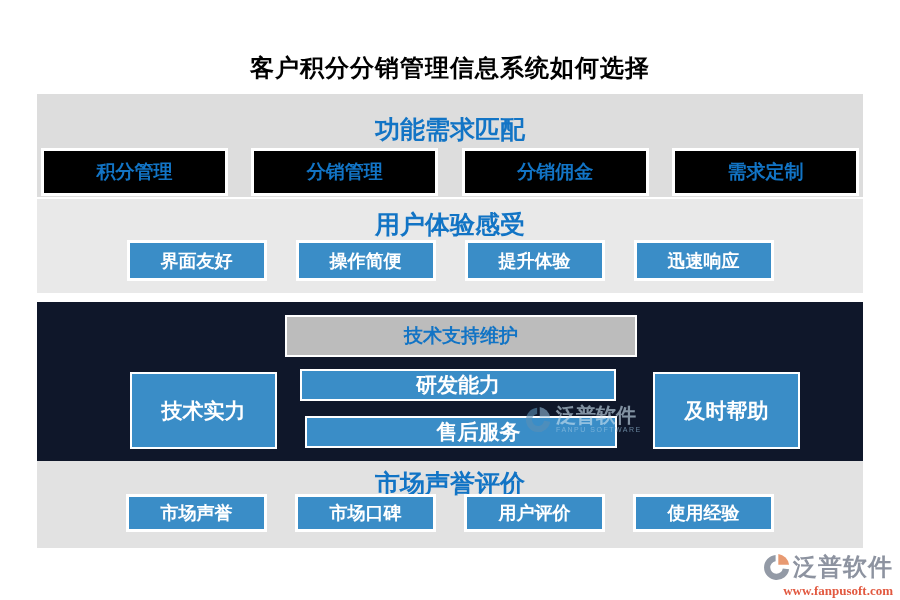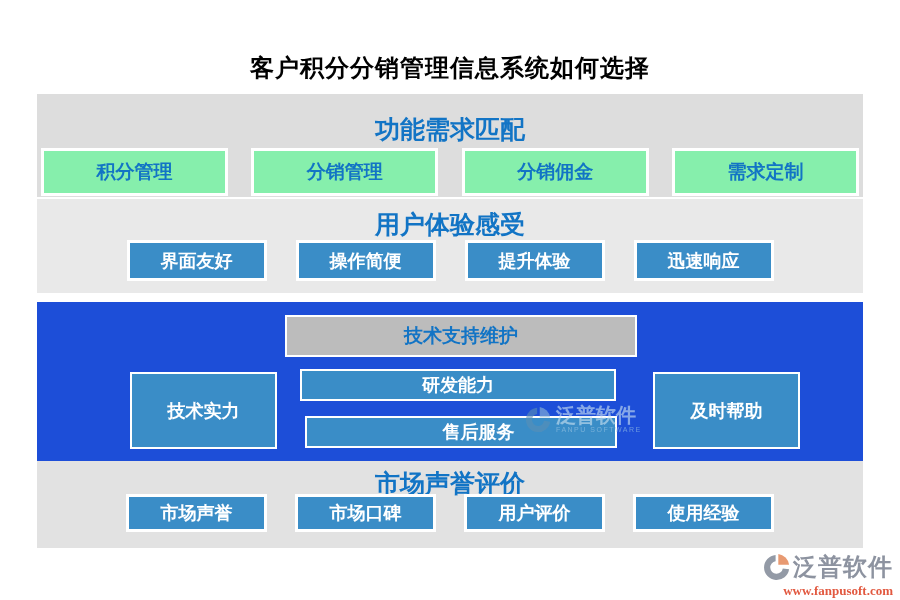--- a/index.html
+++ b/index.html
@@ -7,54 +7,54 @@
     width:900px;height:600px;background:#ffffff;position:relative;overflow:hidden;
     font-family:"Liberation Sans","DejaVu Sans",sans-serif;
   }
   .title{
     position:absolute;top:52px;left:0;width:100%;text-align:center;
     font-size:24px;font-weight:bold;color:#000;letter-spacing:1px;
   }
   .sec{position:absolute;left:37px;width:826px;box-sizing:border-box;}
   .sec1{top:94px;height:103px;background:#dddddd;}
   .sec2{top:199px;height:94px;background:#e9e9e9;}
-  .sec3{top:302px;height:178px;background:#1d4ed8;}
+  .sec3{top:302px;height:178px;background:#0f172a;}
   .sec4{top:461px;height:87px;background:#e2e2e2;}
   .sec-header{
     text-align:center;font-size:25px;font-weight:bold;color:#1274c5;
   }
   .sec1 .sec-header{padding-top:19px;}
   .sec2 .sec-header{padding-top:9px;}
   .sec4 .sec-header{padding-top:6px;}
   .row{position:absolute;left:0;width:100%;display:flex;box-sizing:border-box;}
   .row1{top:54px;padding:0 4px;justify-content:space-between;}
   .row2{top:41px;justify-content:center;gap:29px;}
   .row4{top:33px;justify-content:center;gap:28px;}
   .gray-btn{
-    background:#86efac;border:3px solid #ffffff;color:#1274c5;
+    background:#000000;border:3px solid #ffffff;color:#1274c5;
     font-weight:bold;font-size:19px;display:flex;align-items:center;justify-content:center;
     box-sizing:border-box;
   }
   .row1 .gray-btn{width:187px;height:48px;}
   .blue-btn{
     background:#3a8dc7;border:3px solid #ffffff;color:#ffffff;
     font-weight:bold;font-size:18px;display:flex;align-items:center;justify-content:center;
     box-sizing:border-box;
   }
   .row2 .blue-btn{width:140px;height:41px;}
   .row4 .blue-btn{width:141px;height:38px;}
   .tech-header{
     position:absolute;left:248px;top:13px;width:352px;height:42px;
     background:#bcbcbc;border:2px solid #ffffff;color:#1274c5;
     font-size:19px;font-weight:bold;display:flex;align-items:center;justify-content:center;
     box-sizing:border-box;
   }
   .tech-box{
     position:absolute;background:#3a8dc7;border:2px solid #ffffff;color:#ffffff;
-    font-weight:bold;font-size:18px;display:flex;align-items:center;justify-content:center;
+    font-weight:bold;font-size:21px;display:flex;align-items:center;justify-content:center;
     box-sizing:border-box;
   }
   .tech-left{left:93px;top:70px;width:147px;height:77px;}
   .tech-mid1{left:263px;top:67px;width:316px;height:32px;}
   .tech-mid2{left:268px;top:114px;width:312px;height:32px;padding-left:35px;}
   .tech-right{left:616px;top:70px;width:147px;height:77px;}
   .watermark{
     position:absolute;left:488px;top:103px;display:flex;align-items:center;gap:5px;
     opacity:.6;pointer-events:none;
   }

